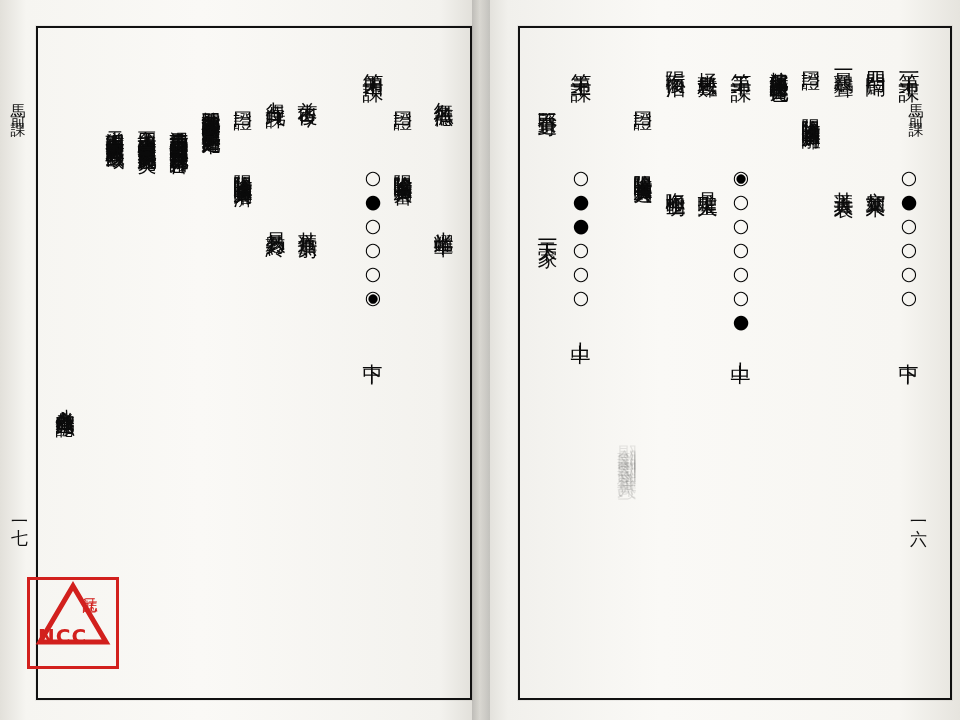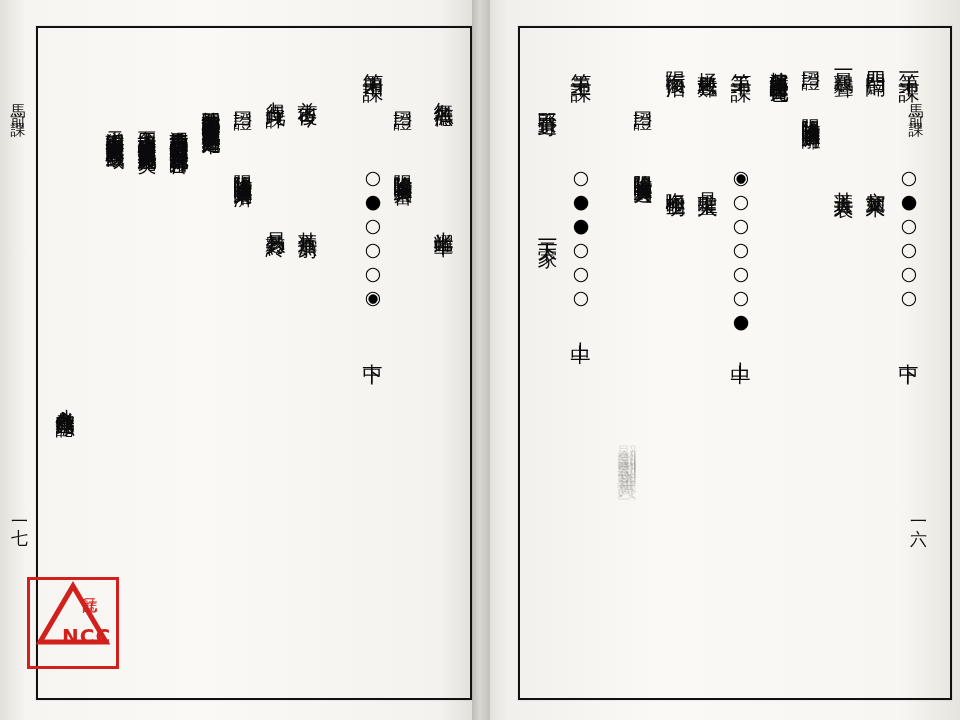--- a/index.html
+++ b/index.html
@@ -77,21 +77,21 @@
   
   #stamp{
     position:absolute;left:27px;top:577px;width:86px;height:86px;
     border:3px solid #d2201d;
     background:rgba(255,255,255,0.0);
   }
   #stamp svg{position:absolute;left:0;top:0;}
   #stamp .ncc{
     position:absolute;left:8px;top:44px;
     font-family:"DejaVu Sans","Liberation Sans",sans-serif;
-    font-weight:bold;font-size:20px;color:#d2201d;letter-spacing:1px;margin-left:24px;
+    font-weight:bold;font-size:20px;color:#d2201d;letter-spacing:1px;
   }
   #stamp .cn{
     position:absolute;left:40px;top:50px;
     font-size:26px;color:#d2201d;font-weight:bold;
     font-family:"DejaVu Serif","Liberation Serif",serif;
   }
   #stamp .cn2{
     position:absolute;left:50px;top:6px;
     font-size:15px;color:#d2201d;
     writing-mode:vertical-rl;text-orientation:upright;

